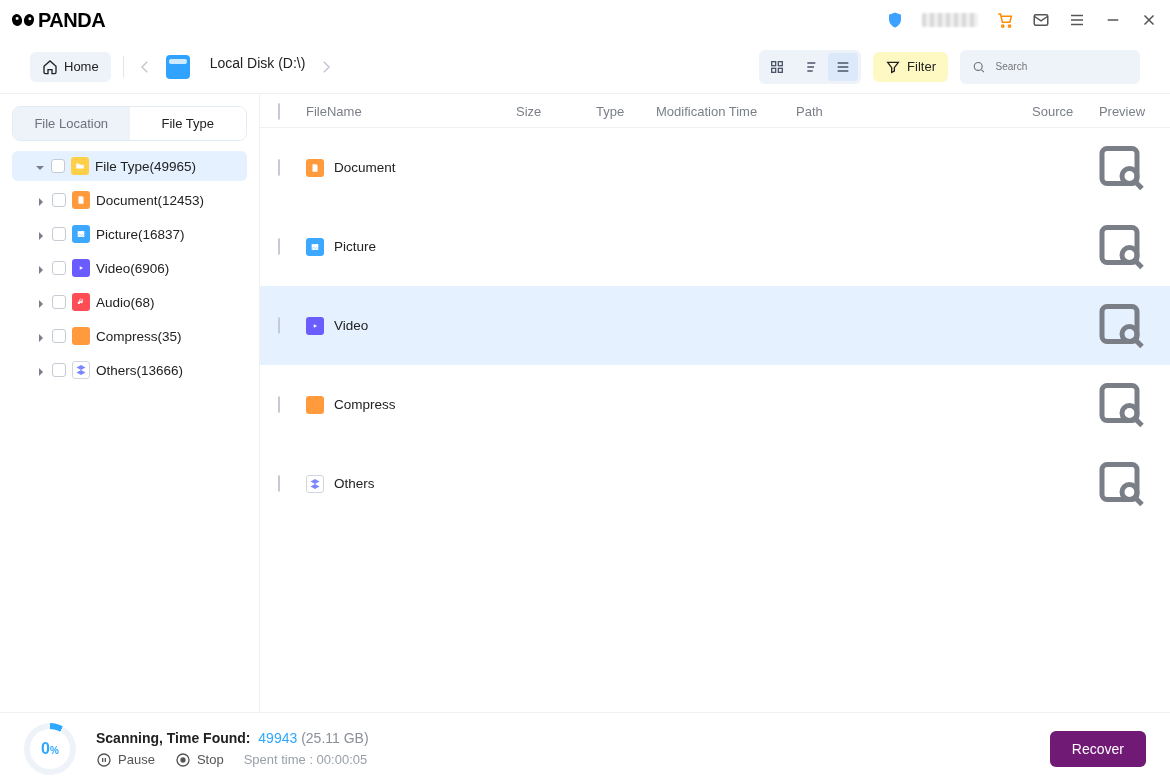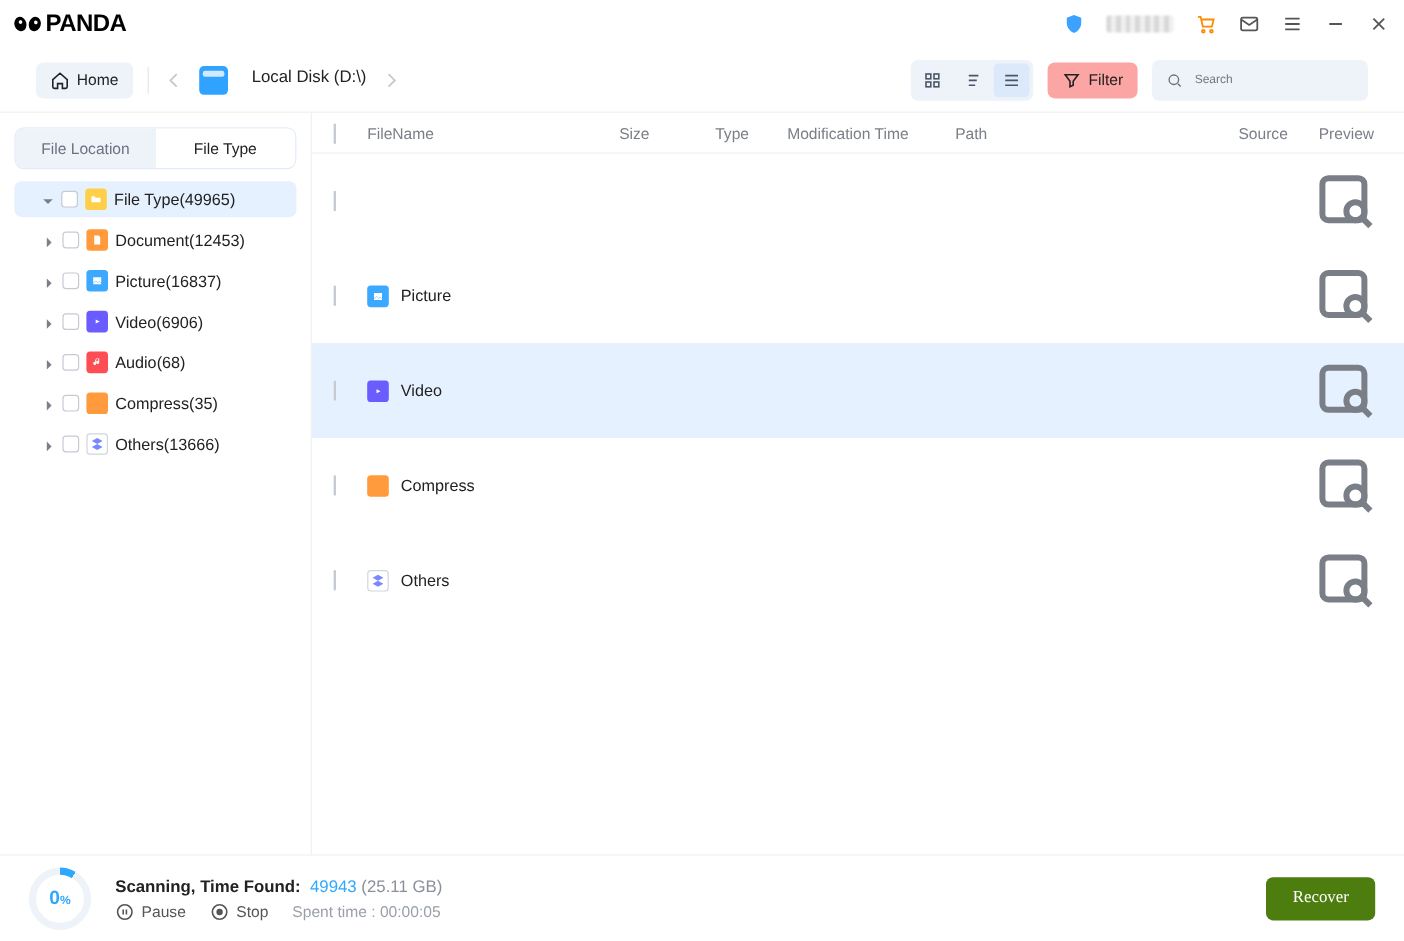--- a/index.html
+++ b/index.html
@@ -27,21 +27,21 @@
 .vdiv { width:1px; height:22px; background:#e5e5e5; }
 .nav-back { color:#c4c8d0; cursor:default; }
 .disk { display:flex; align-items:flex-start; gap:20px; font-size:14px; color:#222; }
 .disk-icon { width:24px; height:24px; background:#2fa3ff; border-radius:4px; position:relative; }
 .disk-icon::before { content:""; position:absolute; top:4px; left:3px; right:3px; height:5px; background:#cfeaff; border-radius:2px;}
 .chev { color:#c4c8d0; }
 .t-spacer{flex:1;}
 .viewgroup { display:flex; background:#eef3fa; border-radius:6px; padding:3px; gap:3px;}
 .vg-btn { width:30px; height:28px; display:flex; align-items:center; justify-content:center; color:#4a5568; border-radius:4px; cursor:pointer; }
 .vg-btn.active { background:#dce9fb; }
-.filter-btn { background:#fca5a5; }
+.filter-btn { background:#fef9c3; }
 .searchbox { display:flex; align-items:center; gap:10px; background:#eef3fa; border-radius:6px; padding:0 12px; height:34px; width:180px; }
 .searchbox input { border:none; outline:none; background:transparent; font-size:10px; color:#555; width:100%; }
 
 
 .main { display:flex; height: calc(784px - 40px - 54px - 72px); }
 .sidebar { width:260px; border-right:1px solid #f0f0f0; padding:12px; }
 .tabs { display:flex; border:1px solid #e1ecf7; border-radius:8px; overflow:hidden; margin-bottom:10px; }
 .tab { flex:1; text-align:center; padding:9px 0; font-size:13px; color:#6b7280; cursor:pointer; }
 .tab.active { background:#fff; color:#222; }
 .tab.inactive { background:#eef3fa; }
@@ -89,21 +89,21 @@
 .status-block{display:flex;flex-direction:column;gap:6px;}
 .status-line1{font-size:14px;color:#222;}
 .status-line1 .count{color:#2ea8ff;font-weight:500;}
 .status-line1 .size{color:#8a8f98;}
 .status-line1 b{font-weight:600;}
 .status-line2{display:flex;align-items:center;gap:20px;font-size:13px;color:#555;}
 .ctrlbtn{display:flex;align-items:center;gap:6px;cursor:pointer;}
 .ctrlbtn svg{width:16px;height:16px;color:#555;}
 .spent{color:#9aa0a8;}
 .f-spacer{flex:1;}
-.recover{background:#4d7c0f;color:#fff;padding:10px 22px;border-radius:6px;font-size:14px;cursor:pointer;font-family:Liberation Serif, serif;}
+.recover{background:#701a75;color:#fff;padding:10px 22px;border-radius:6px;font-size:14px;cursor:pointer;}
 </style>
 </head>
 <body>
 
 <div class="titlebar">
   <div class="logo">
     <span class="panda-eyes">
         <span class="panda-eye"></span>
         <span class="panda-eye r"></span>
       </span>
@@ -313,20 +313,28 @@
       <div class="col-size">Size</div>
       <div class="col-type">Type</div>
       <div class="col-mod">Modification Time</div>
       <div class="col-path">Path</div>
       <div class="col-source">Source</div>
       <div class="col-preview">Preview</div>
     </div>
     <div id="rows-host">
         <div class="row">
           <div class="col-check"><span class="cb"></span></div>
+          <div class="col-name lbl">
+            <span class="ficon doc">
+              <svg viewBox="0 0 24 24" fill="#fff">
+                <path d="M6 3h9l3 3v15H6z"></path>
+              </svg>
+            </span>
+            <span>Document</span>
+          </div>
           <div class="col-size"></div>
           <div class="col-type"></div>
           <div class="col-mod"></div>
           <div class="col-path"></div>
           <div class="col-source"></div>
           <div class="col-preview"><span class="pvicon"><svg viewBox="0 0 24 24" fill="none" stroke="currentColor" stroke-width="2">
                 <rect x="4" y="5" width="14" height="14" rx="2"></rect>
                 <circle cx="15" cy="16" r="3"></circle>
                 <path d="M17 18l3 3"></path>
               </svg></span></div>

